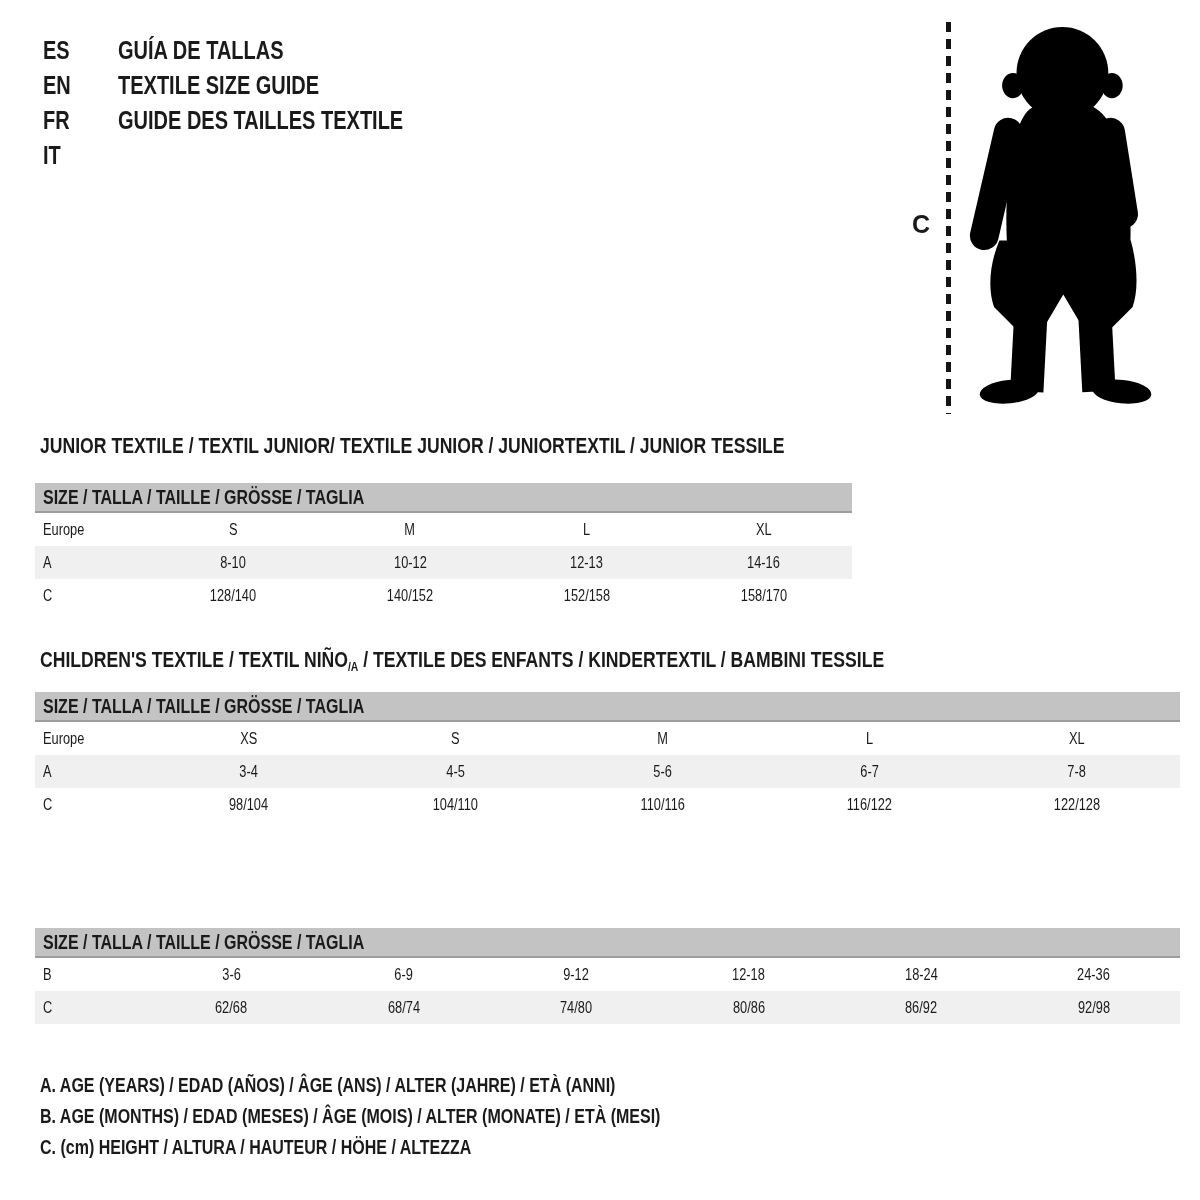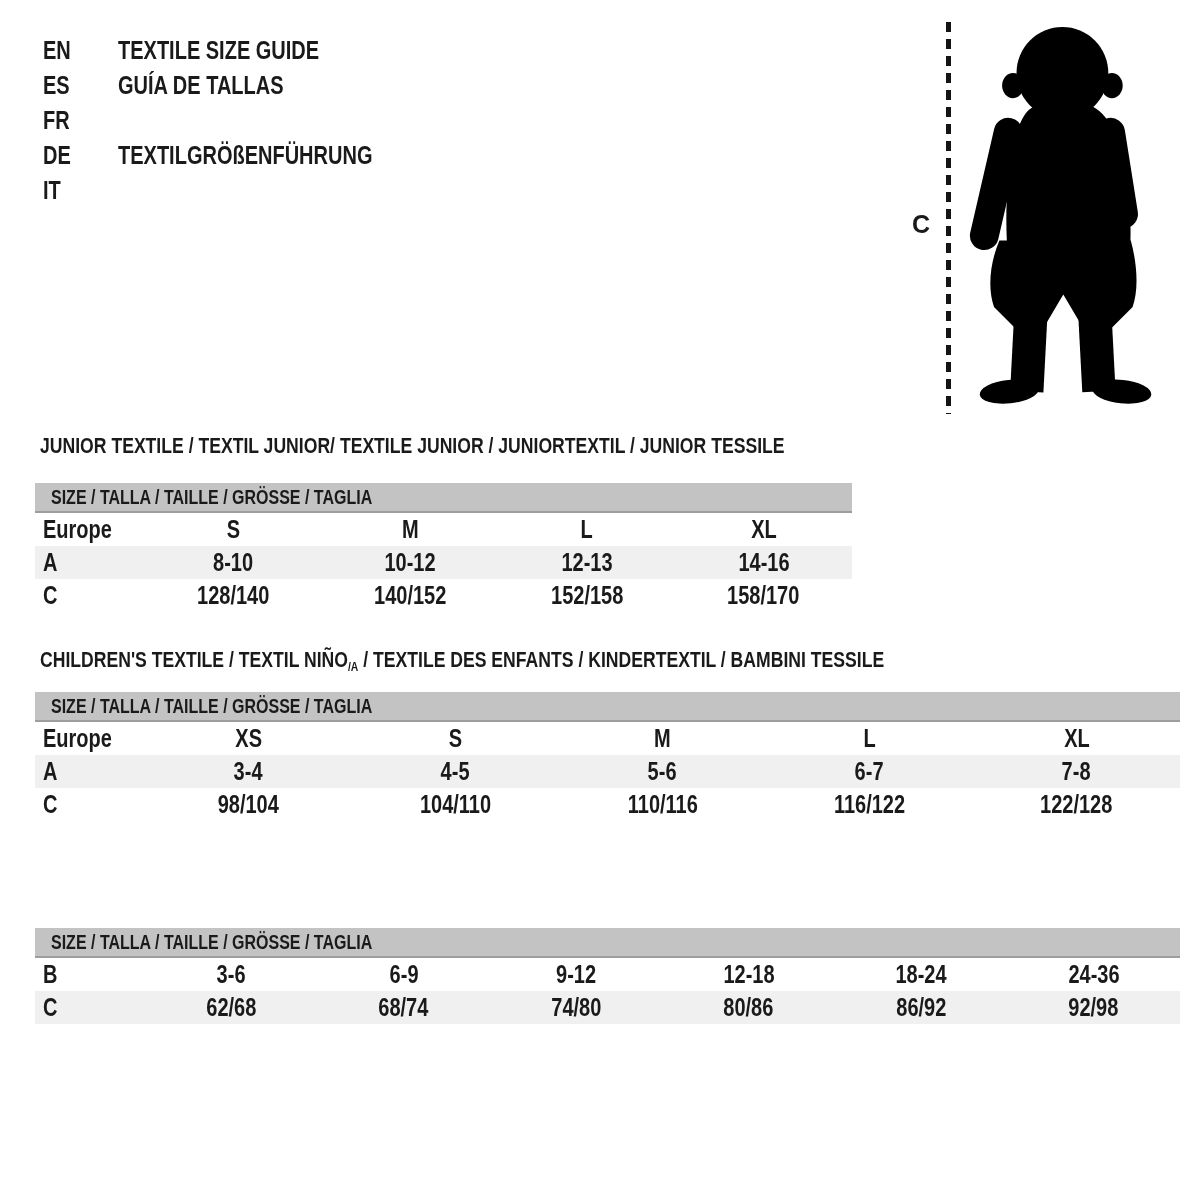--- a/index.html
+++ b/index.html
@@ -32,50 +32,47 @@
   .title-babies{top:848px;}
   .title-babies .cond{height:31px;line-height:31px;font-size:22px;}
   .sub{font-size:13px;position:relative;top:4px;}
 
   
   .table{position:absolute;left:35px;}
   .t1{top:483px;width:817px;}
   .t2{top:692px;width:1145px;}
   .t3{top:928px;width:1145px;}
   .thead{height:30px;background:#c3c3c3;border-bottom:2px solid #9d9d9d;box-sizing:border-box;
-    display:flex;align-items:center;padding-left:16px;font-size:20px;font-weight:700;}
-  .trow{height:33px;display:flex;align-items:center;font-size:25px;font-weight:700;}
+    display:flex;align-items:center;padding-left:8px;font-size:20px;font-weight:700;}
+  .trow{height:33px;display:flex;align-items:center;font-size:16px;font-weight:400;}
   .trow.shaded{background:#f0f0f0;}
   .lbl{width:110px;padding-left:8px;box-sizing:border-box;text-align:left;}
   .cell{flex:1;text-align:center;}
 
   
   .legend{position:absolute;left:40px;top:1070px;font-size:20px;}
   .legend .cond{height:31px;line-height:31px;}
 </style>
 </head>
 <body>
 
 <div class="page">
 
   <div class="lang">
     <div class="lang-row">
+      <span class="lang-code"><span class="sql">ES</span></span>
+      <span><span class="sql">GUÍA DE TALLAS</span></span>
+    </div>
+    <div class="lang-row">
       <span class="lang-code"><span class="sql">EN</span></span>
       <span><span class="sql">TEXTILE SIZE GUIDE</span></span>
     </div>
     <div class="lang-row">
-      <span class="lang-code"><span class="sql">ES</span></span>
-      <span><span class="sql">GUÍA DE TALLAS</span></span>
-    </div>
-    <div class="lang-row">
       <span class="lang-code"><span class="sql">FR</span></span>
-    </div>
-    <div class="lang-row">
-      <span class="lang-code"><span class="sql">DE</span></span>
-      <span><span class="sql">TEXTILGRÖßENFÜHRUNG</span></span>
+      <span><span class="sql">GUIDE DES TAILLES TEXTILE</span></span>
     </div>
     <div class="lang-row">
       <span class="lang-code"><span class="sql">IT</span></span>
     </div>
   </div>
 
   <span class="c-label">C</span>
   <div class="dashline"></div>
   <svg class="toddler" viewBox="0 0 230 440" xmlns="http://www.w3.org/2000/svg" aria-hidden="true">
     <g fill="#000000">
@@ -171,14 +168,19 @@
       <span class="lbl"><span class="sql">C</span></span>
       <span class="cell"><span class="sq">62/68</span></span>
       <span class="cell"><span class="sq">68/74</span></span>
       <span class="cell"><span class="sq">74/80</span></span>
       <span class="cell"><span class="sq">80/86</span></span>
       <span class="cell"><span class="sq">86/92</span></span>
       <span class="cell"><span class="sq">92/98</span></span>
     </div>
   </div>
 
+  <div class="legend">
+    <div class="cond">A. AGE (YEARS) / EDAD (AÑOS) / ÂGE (ANS) / ALTER (JAHRE) / ETÀ (ANNI)</div>
+    <div class="cond">B. AGE (MONTHS) / EDAD (MESES) / ÂGE (MOIS) / ALTER (MONATE) / ETÀ (MESI)</div>
+    <div class="cond">C. (cm) HEIGHT / ALTURA / HAUTEUR / HÖHE / ALTEZZA</div>
+  </div>
 
 </div>
 
 </body></html>

